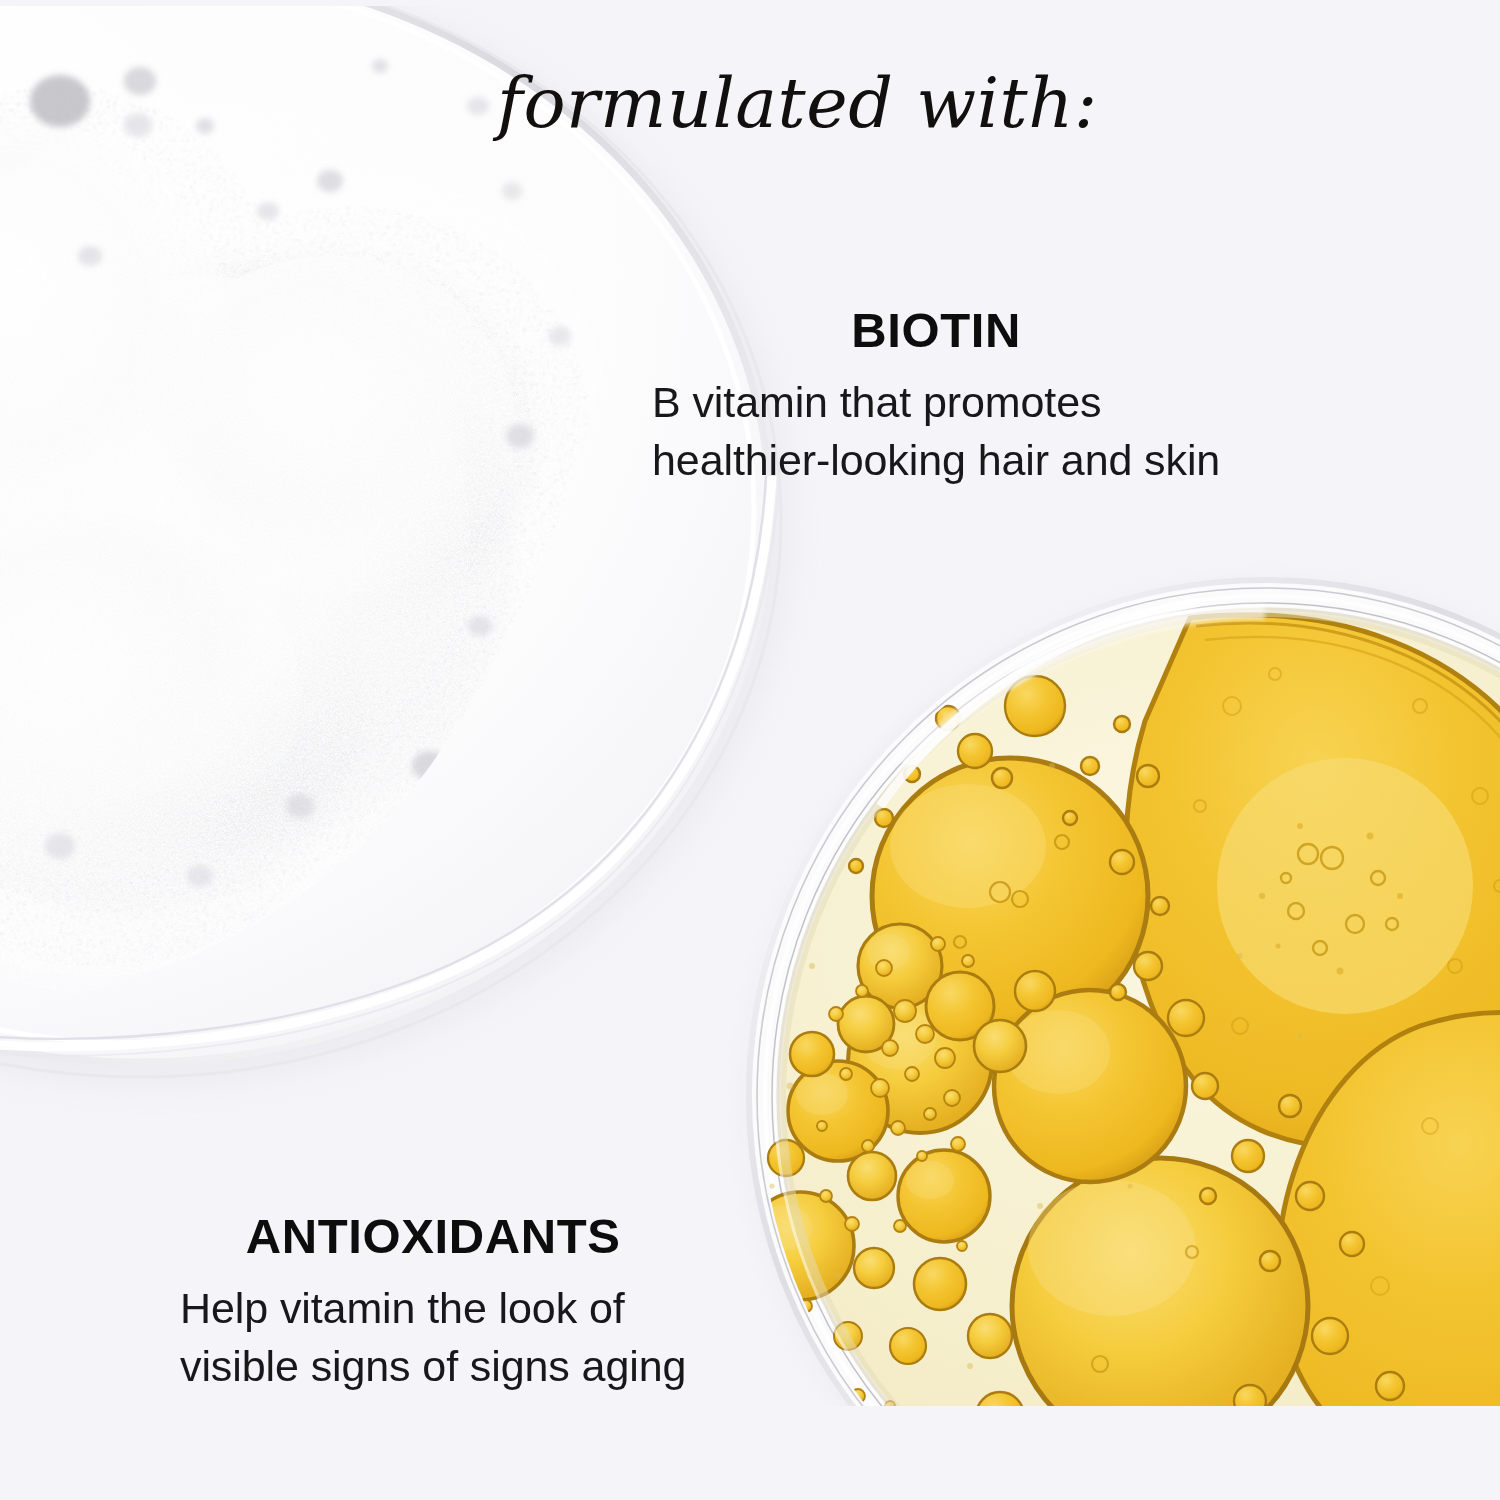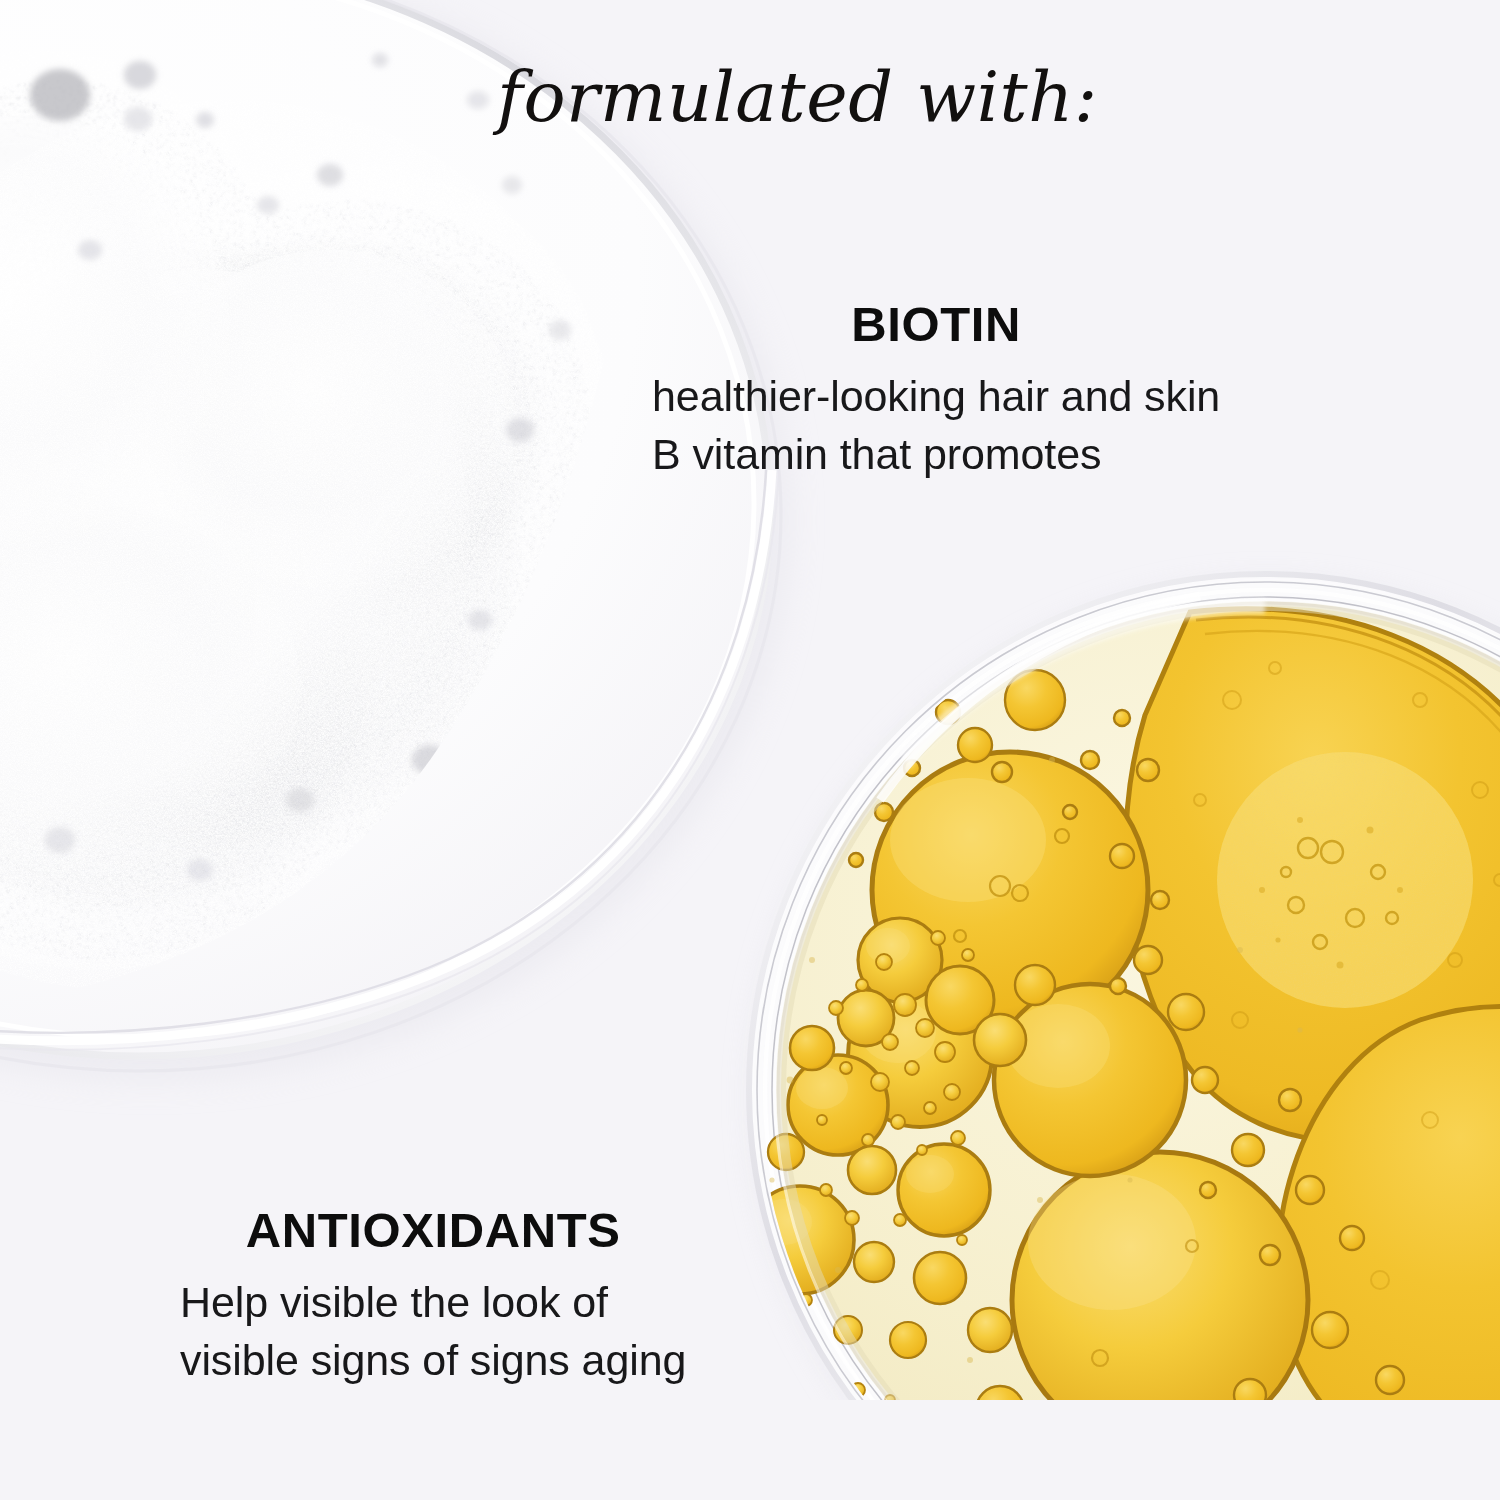--- a/index.html
+++ b/index.html
@@ -2,21 +2,21 @@
 <html><head>
 <meta charset="utf-8">
 <style>
   html,body{margin:0;padding:0;}
   body{
     width:1500px;height:1500px;overflow:hidden;
     background:#f5f4f8;
     font-family:"Liberation Sans", sans-serif;
     -webkit-font-smoothing:antialiased;
   }
-  #stage{position:relative;width:1500px;height:1400px;overflow:hidden;background:#f5f4f8;}
+  #stage{position:relative;width:1500px;height:1400px;overflow:hidden;background:#f5f4f8;margin-top:6px;}
   .layer{position:absolute;inset:0;}
   svg.layer{display:block;}
 
   
   .headline{
     position:absolute;left:497px;top:56px;
     font-family:"DejaVu Serif","Liberation Serif",serif;
     font-style:italic;font-weight:400;
     font-size:70px;letter-spacing:.5px;color:#12100f;
     white-space:nowrap;
@@ -437,26 +437,26 @@
       <path d="M 905 760 A 484 484 0 0 1 1265 606" fill="none" stroke="#ffffff" stroke-width="16" opacity=".55" filter="url(#softB)"></path>
       <path d="M 880 800 A 500 500 0 0 1 1200 596" fill="none" stroke="#ffffff" stroke-width="9" opacity=".8"></path>
     </g>
   </svg>
 
   <div class="headline">formulated with:</div>
 
   <div class="block" id="biotin-block">
     <div class="ing-title">BIOTIN</div>
     <div class="ing-body">
+      <div>B vitamin that promotes</div>
       <div>healthier-looking hair and skin</div>
-      <div>B vitamin that promotes</div>
     </div>
   </div>
 
   <div class="block" id="antiox-block">
     <div class="ing-title">ANTIOXIDANTS</div>
     <div class="ing-body">
-      <div>Help visible the look of</div>
+      <div>Help vitamin the look of</div>
       <div>visible signs of signs aging</div>
     </div>
   </div>
 
 </div>
 
 </body></html>

